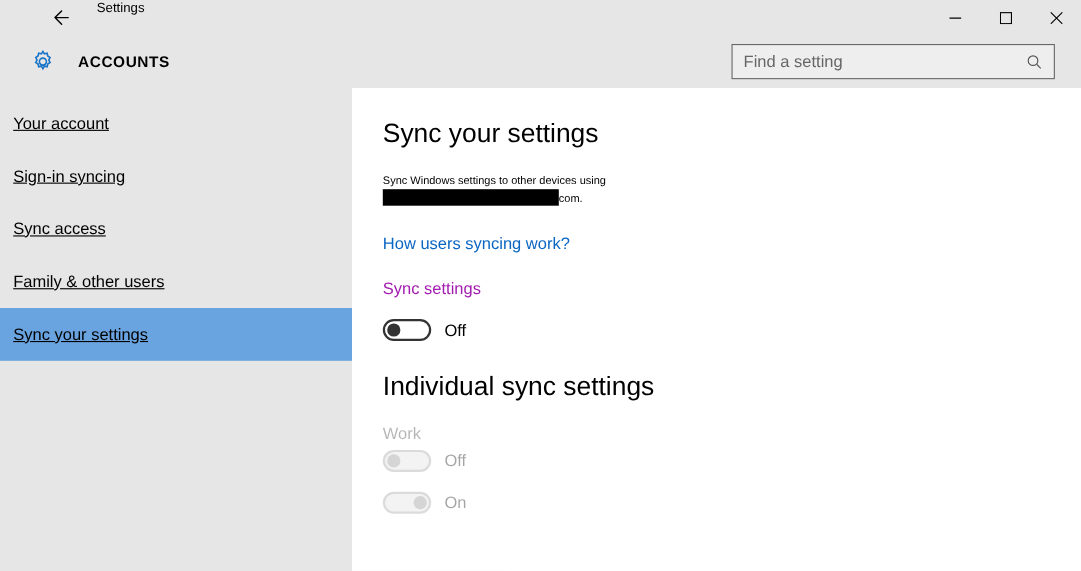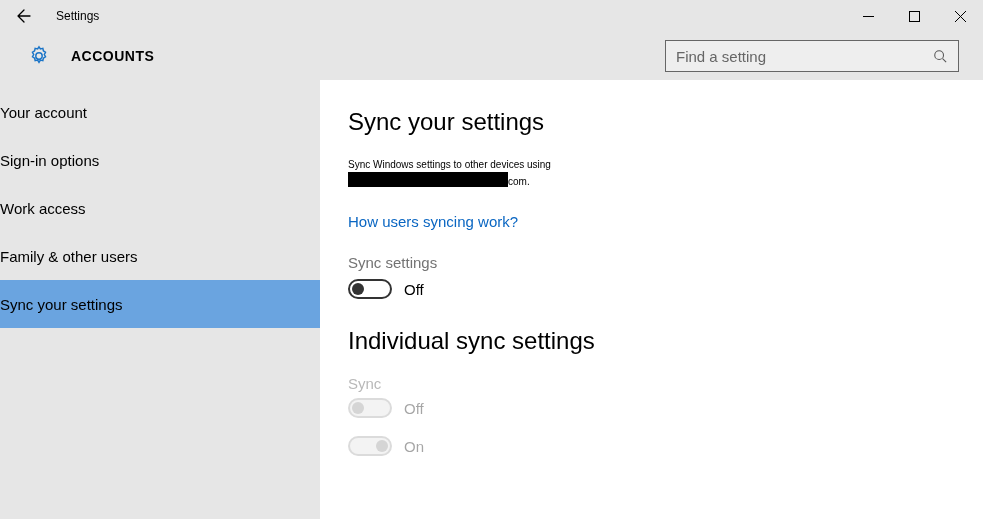--- a/index.html
+++ b/index.html
@@ -1,44 +1,44 @@
 <!DOCTYPE html>
 <html><head>
   <meta charset="utf-8">
   <style>
     * { box-sizing: border-box; margin: 0; padding: 0; font-family: "Segoe UI", Arial, sans-serif; }
     body { width: 983px; height: 519px; overflow: hidden; background: #e6e6e6; }
     
-    .titlebar { height: 32px; display: flex; align-items: center; background: #e6e6e6; }
+    .titlebar { height: 32px; display: flex; align-items: flex-start; background: #e6e6e6; padding-left: 32px; }
     .back-btn { width: 48px; height: 32px; display: flex; align-items: center; justify-content: center; }
     .title-text { font-size: 12px; color: #000; margin-left: 8px; }
     .titlebar-spacer { flex: 1; }
     .caption-btn { width: 46px; height: 32px; display: flex; align-items: center; justify-content: center; }
     .caption-btn svg { }
     
     .header { height: 48px; display: flex; align-items: center; padding: 0 12px; background: #e6e6e6; margin-left: 15px; }
     .gear { width: 24px; height: 24px; display:flex; align-items:center; justify-content:center; color:#0a66c2; }
     .header-title { font-size: 14px; font-weight: 600; letter-spacing: 0.5px; margin-left: 20px; }
     .header-spacer { flex: 1; }
     .search-box { width: 294px; height: 32px; border: 1px solid #666; background: #eee; display:flex; align-items:center; padding: 0 10px; margin-right: 12px; }
     .search-input { flex:1; border:none; outline:none; background:transparent; font-size:15px; color:#333; }
     .search-input::placeholder { color:#666; }
     .search-icon { width:16px; height:16px; display:flex; align-items:center; justify-content:center; color:#555; }
     
     .body { display:flex; height: calc(519px - 80px); }
     .sidebar { width: 320px; background:#e6e6e6; padding-top: 8px; }
-    .side-item { height: 48px; display:flex; align-items:center; padding: 0 0; font-size: 15px; color:#000; cursor:default; }
+    .side-item { height: 48px; display:flex; align-items:center; padding: 0 12px; font-size: 15px; color:#000; cursor:default;text-decoration:underline; }
     .side-item.selected { background:#6aa4e0; color:#000; }
     
     .content { flex:1; background:#fff; padding: 28px 28px 0 28px; overflow:hidden; }
     .h1 { font-size: 24px; font-weight: 400; color:#000; margin-bottom: 22px; }
     .desc { font-size: 10px; color:#000; line-height: 1.4; }
     .redact { display:inline-block; width: 160px; height: 15px; background:#000; vertical-align: text-bottom; }
     .link { display:inline-block; color:#0a66c2; font-size:15px; margin-top: 24px; margin-bottom: 24px; }
-    .label { font-size:15px; color:#737373; margin-bottom: 8px; }
+    .label { font-size:15px; color:#a21caf; margin-bottom: 19px; }
     .toggle-row { display:flex; align-items:center; gap:12px; margin-bottom: 28px; }
     .toggle { width: 44px; height: 20px; border: 2px solid #333; border-radius: 20px; position:relative; background:#fff; }
     .toggle .knob { width:12px; height:12px; border-radius:50%; background:#333; position:absolute; top:2px; left:2px; }
     .toggle.on .knob { left:auto; right:2px; }
     .toggle-state { font-size:15px; color:#000; }
     
     .h2 { font-size: 24px; font-weight: 400; color:#000; margin-top: 8px; margin-bottom: 20px; }
     .disabled { opacity: 0.35; }
     .disabled .toggle { border-color:#999; background:#ddd; }
     .disabled .toggle .knob { background:#888; }
@@ -91,24 +91,24 @@
     </div>
   </div>
 </div>
 
 <div class="body">
   <div class="sidebar">
     <div class="side-item">
         <span>Your account</span>
       </div>
     <div class="side-item">
-        <span>Sign-in options</span>
+        <span>Sign-in syncing</span>
       </div>
     <div class="side-item">
-        <span>Work access</span>
+        <span>Sync access</span>
       </div>
     <div class="side-item">
         <span>Family &amp; other users</span>
       </div>
     <div class="side-item selected">
         <span>Sync your settings</span>
       </div>
   </div>
 
   <div class="content">
@@ -123,21 +123,21 @@
     <div class="toggle-row">
       <div class="toggle">
           <div class="knob"></div>
         </div>
       <div class="toggle-state">Off</div>
     </div>
     
     <div class="h2">Individual sync settings</div>
     
     <div class="disabled">
-      <div class="sub-label">Sync</div>
+      <div class="sub-label">Work</div>
       <div class="sub-row">
         <div class="toggle">
             <div class="knob"></div>
           </div>
         <div class="toggle-state">Off</div>
       </div>
 
       <div class="sub-row">
         <div class="toggle on">
             <div class="knob"></div>

